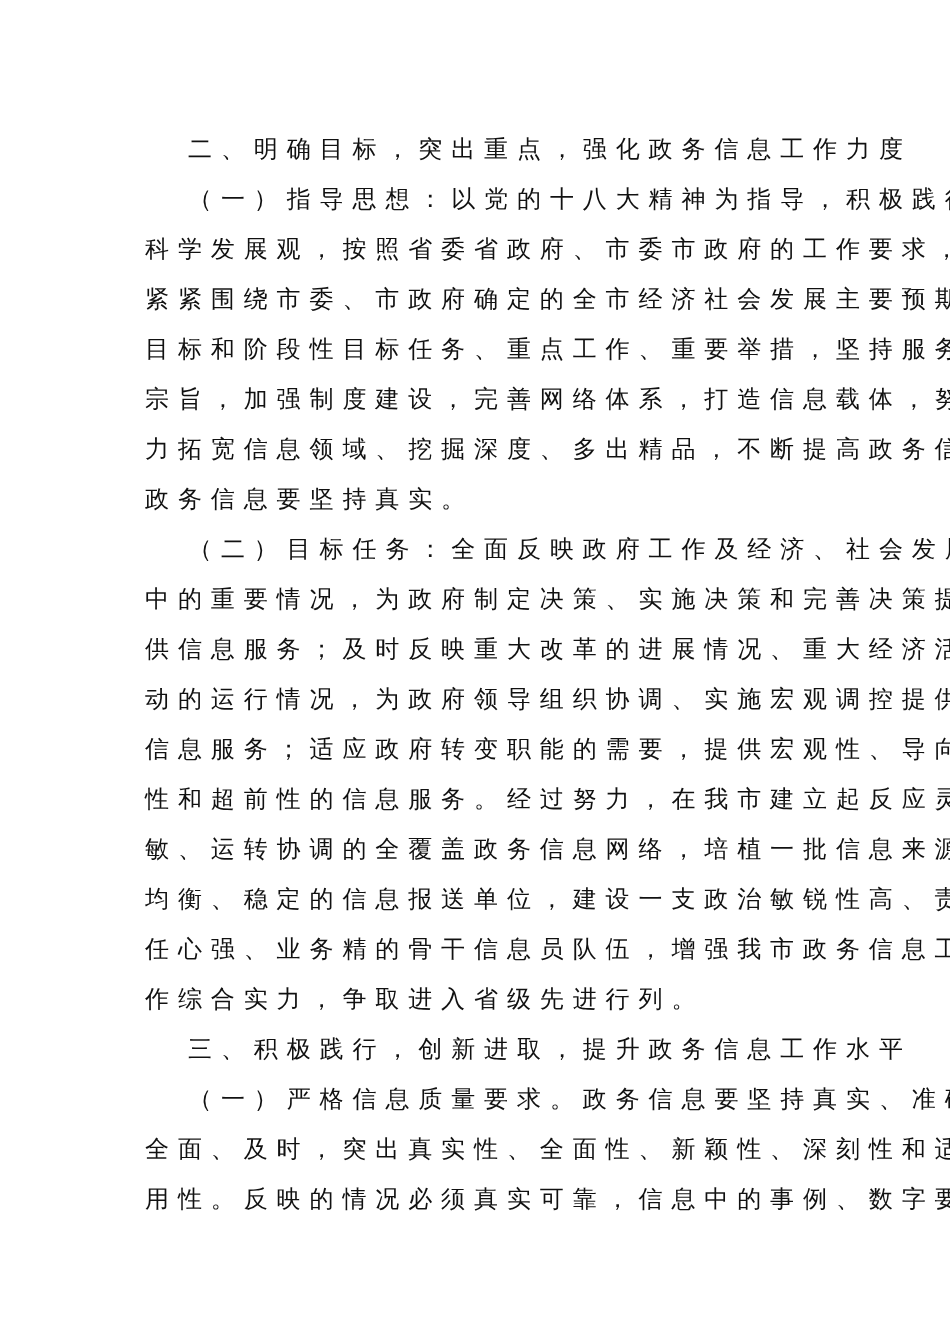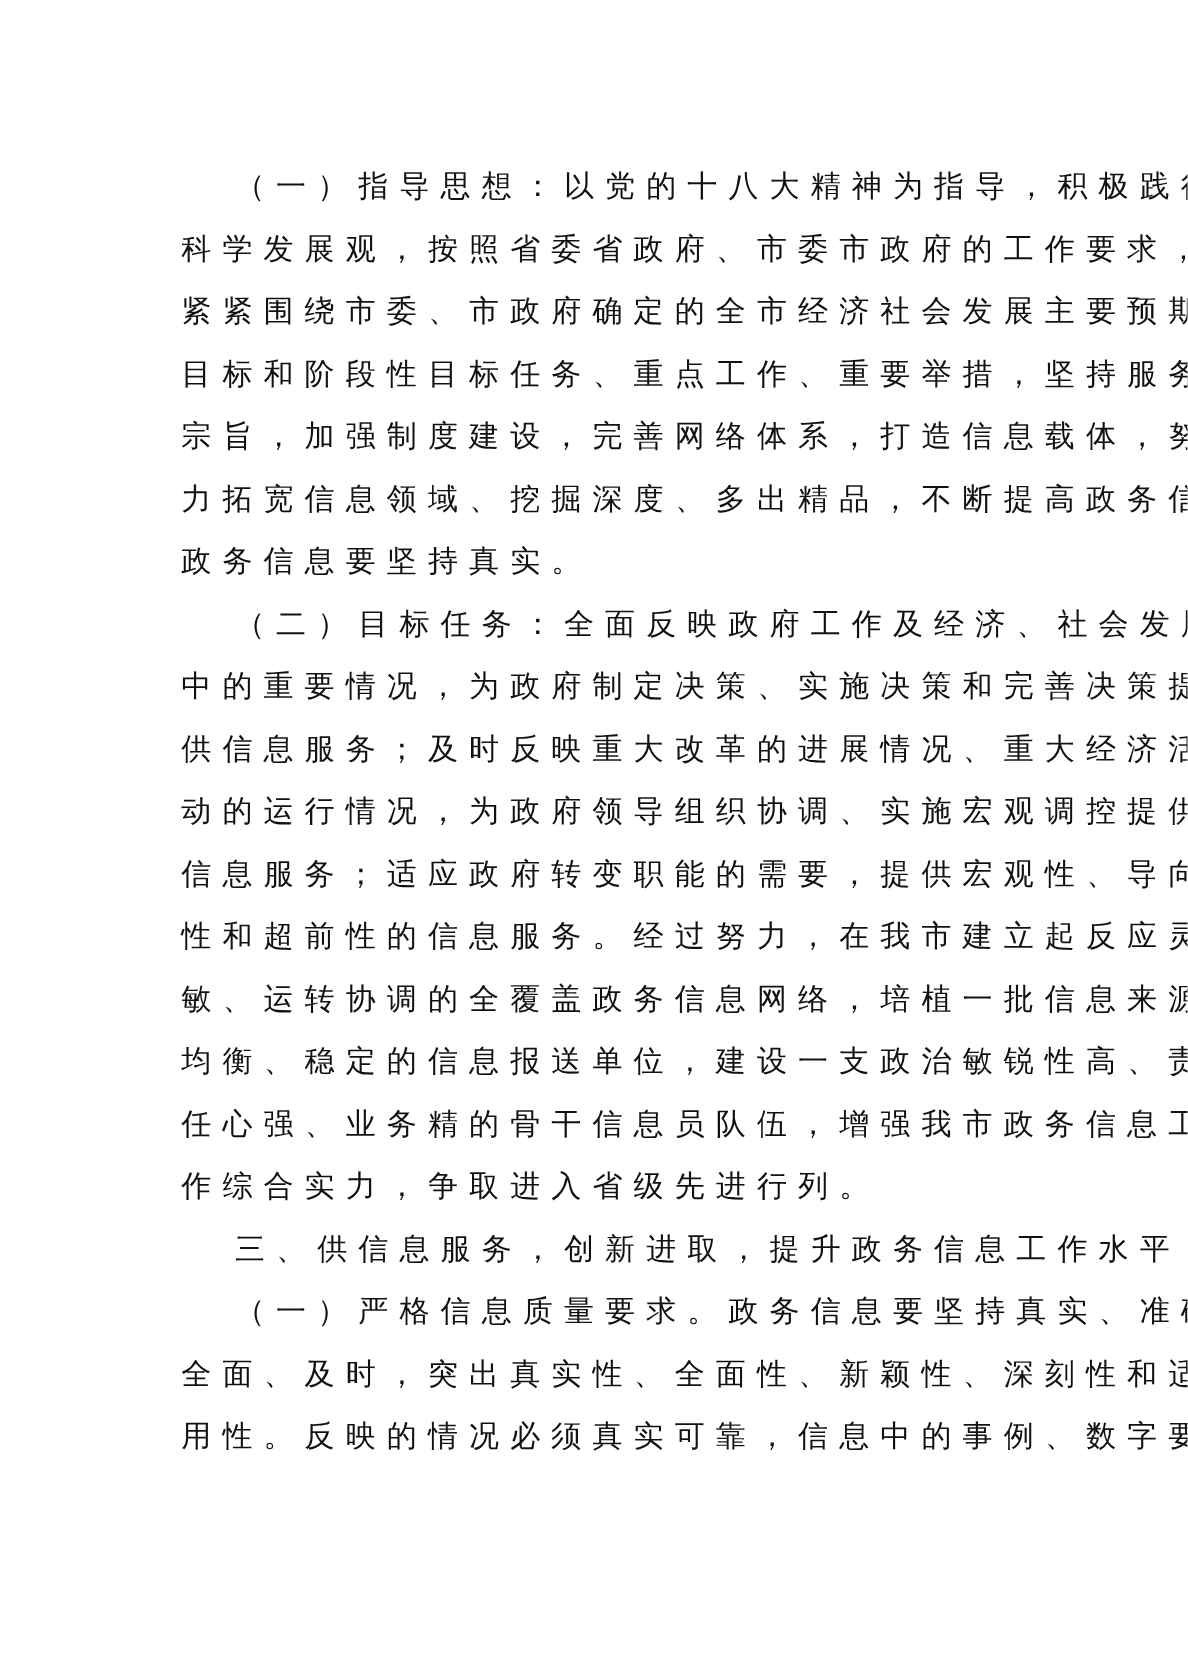--- a/index.html
+++ b/index.html
@@ -44,20 +44,23 @@
     .heading {
       padding-left: 43px;
     }
   </style>
 </head>
 <body>
 
 <div class="page">
   <div class="body-text">
 
+    <div>
+      <span class="line heading">二、明确目标，突出重点，强化政务信息工作力度</span>
+    </div>
 
     <div>
       <span class="line indent">（一）指导思想：以党的十八大精神为指导，积极践行</span>
       <span class="line">科学发展观，按照省委省政府、市委市政府的工作要求，</span>
       <span class="line">紧紧围绕市委、市政府确定的全市经济社会发展主要预期</span>
       <span class="line">目标和阶段性目标任务、重点工作、重要举措，坚持服务</span>
       <span class="line">宗旨，加强制度建设，完善网络体系，打造信息载体，努</span>
       <span class="line">力拓宽信息领域、挖掘深度、多出精品，不断提高政务信</span>
       <span class="line">政务信息要坚持真实。</span>
     </div>
@@ -69,21 +72,21 @@
       <span class="line">动的运行情况，为政府领导组织协调、实施宏观调控提供</span>
       <span class="line">信息服务；适应政府转变职能的需要，提供宏观性、导向</span>
       <span class="line">性和超前性的信息服务。经过努力，在我市建立起反应灵</span>
       <span class="line">敏、运转协调的全覆盖政务信息网络，培植一批信息来源</span>
       <span class="line">均衡、稳定的信息报送单位，建设一支政治敏锐性高、责</span>
       <span class="line">任心强、业务精的骨干信息员队伍，增强我市政务信息工</span>
       <span class="line">作综合实力，争取进入省级先进行列。</span>
     </div>
 
     <div>
-      <span class="line heading">三、供信息服务，创新进取，提升政务信息工作水平</span>
+      <span class="line heading">三、积极践行，创新进取，提升政务信息工作水平</span>
     </div>
 
     <div>
       <span class="line indent">（一）严格信息质量要求。政务信息要坚持真实、准确、</span>
       <span class="line">全面、及时，突出真实性、全面性、新颖性、深刻性和适</span>
       <span class="line">用性。反映的情况必须真实可靠，信息中的事例、数字要</span>
     </div>
 
   </div>
 </div>

